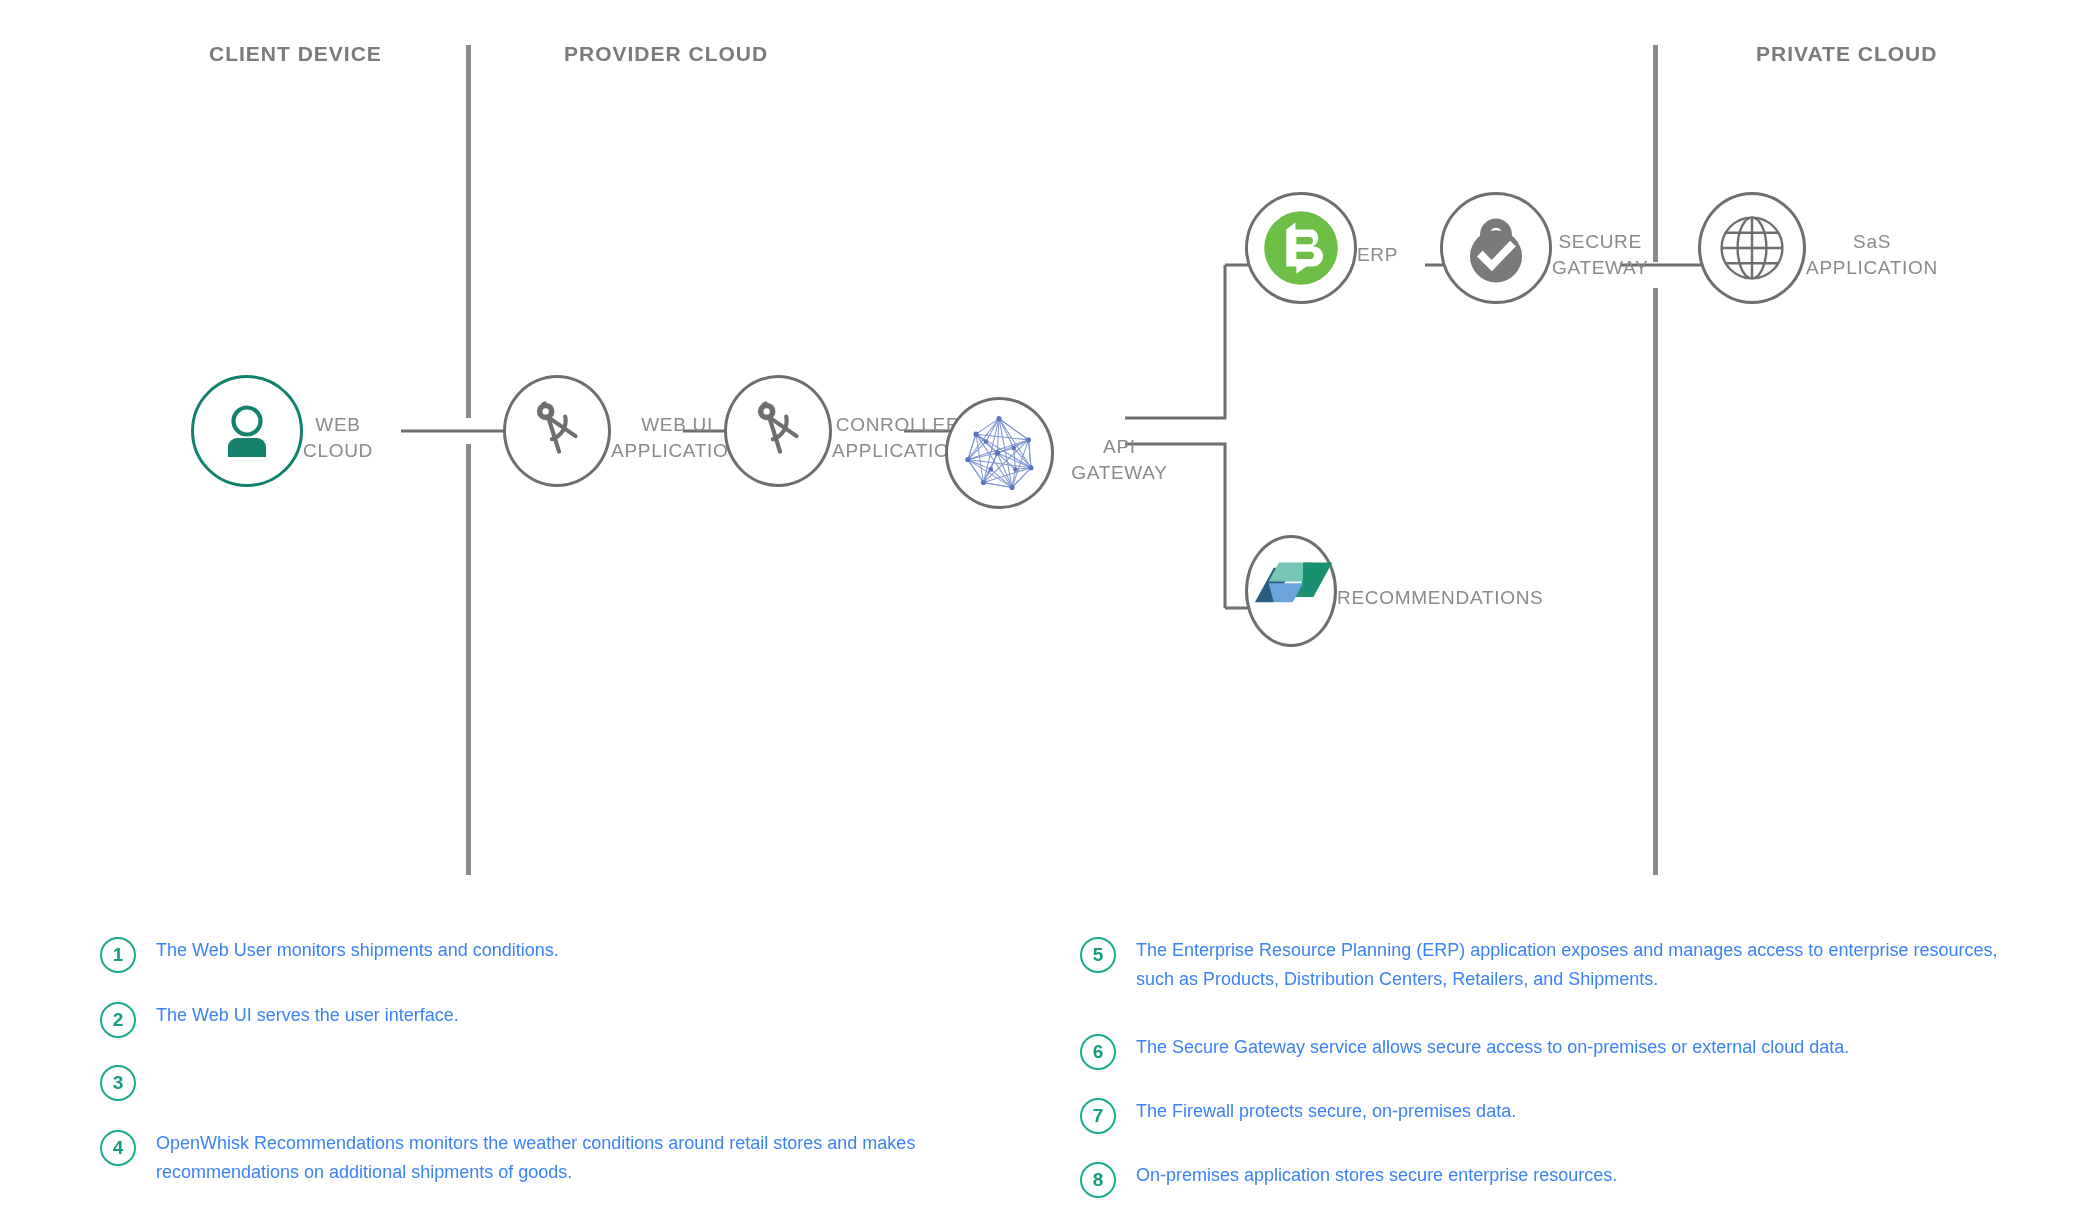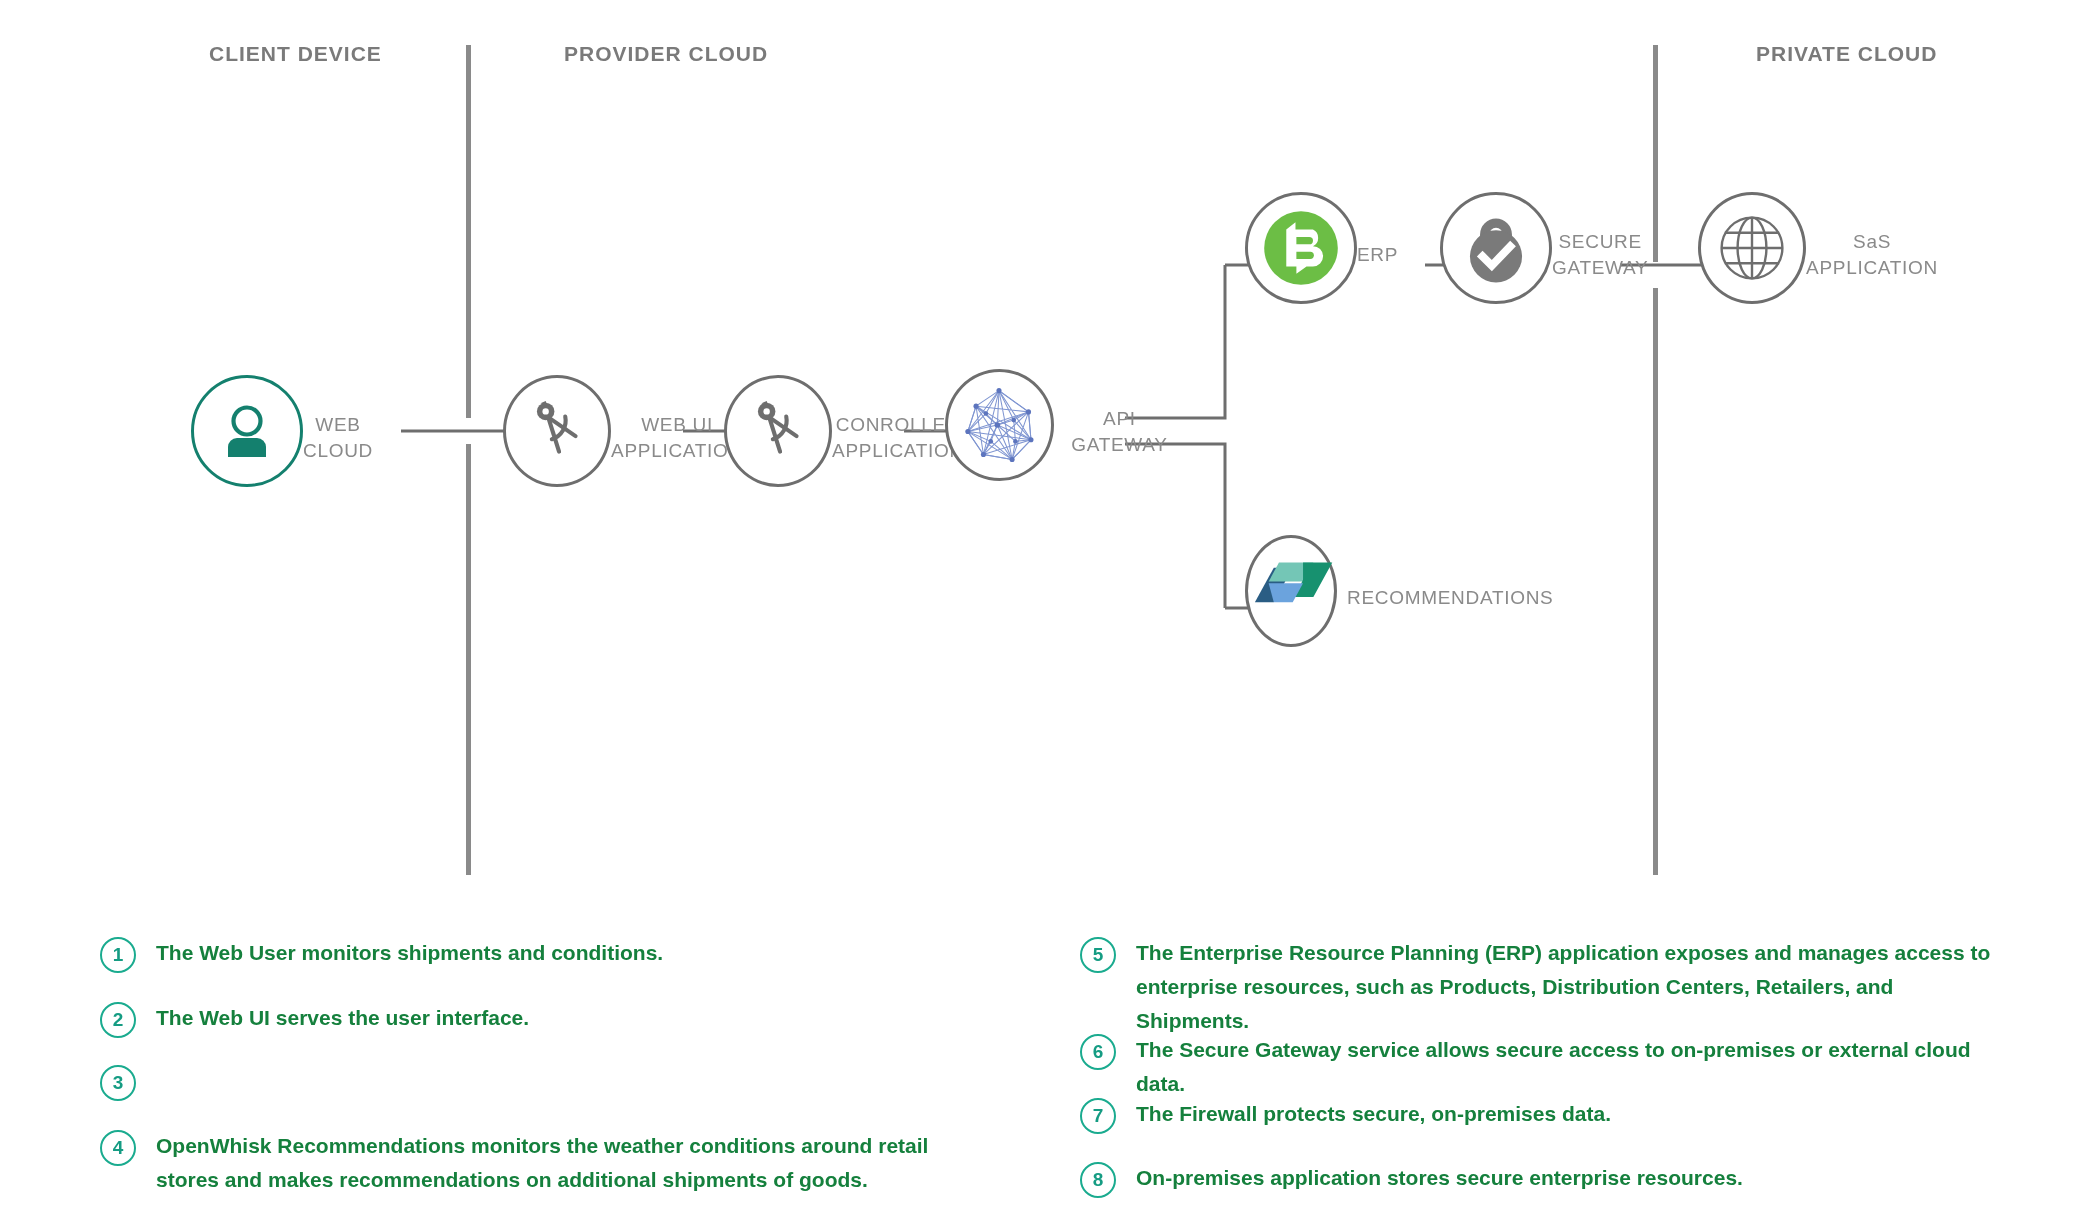--- a/index.html
+++ b/index.html
@@ -89,25 +89,24 @@
     color: #159c83;
     font-size: 19px;
     font-weight: bold;
     display: flex;
     align-items: center;
     justify-content: center;
     box-sizing: border-box;
     margin-top: 1px;
   }
   .legend-text {
-    font-size: 21px;
+    font-size: 18px;
     line-height: 1.62;
-    color: #15803d;
+    color: #3b82f6;
     max-width: 830px;
-    font-weight: bold;
   }
 
   svg { display: block; overflow: visible; }
 </style>
 </head>
 <body>
 
 <div id="canvas">
 
   <div class="zone-title" style="left:188px; top:42px;">CLIENT DEVICE</div>
@@ -182,21 +181,21 @@
         </g>
         <circle cx="21" cy="13" r="8.5" fill="#6e6e6e"></circle>
         <circle cx="21" cy="13" r="3.1" fill="#ffffff"></circle>
         <path d="M16,5 l5,-2 l2,5 z" fill="#6e6e6e"></path>
       </svg>
     </div>
     <div class="node-label">CONROLLER
 APPLICATION</div>
   </div>
 
-  <div class="node" style="left:924px; top:369px;">
+  <div class="node" style="left:924px; top:397px;">
     <div class="node-circle">
       <svg width="82" height="82" viewBox="0 0 100 100">
         <g stroke="#7f95d1" stroke-width="1.25" fill="none">
           <path d="M50,8 L22,27 L12,58 L31,86 L66,92 L89,68 L86,34 Z"></path>
           <path d="M50,8 L12,58 M50,8 L31,86 M50,8 L66,92 M50,8 L89,68
                    M22,27 L86,34 M22,27 L66,92 M22,27 L89,68 M22,27 L31,86
                    M12,58 L86,34 M12,58 L66,92 M12,58 L89,68
                    M31,86 L86,34 M31,86 L89,68
                    M66,92 L86,34
                    M50,8 L86,34 M22,27 L12,58 M12,58 L31,86 M31,86 L66,92 M66,92 L89,68 M89,68 L86,34"></path>
@@ -259,21 +258,21 @@
           <line x1="12" y1="50" x2="88" y2="50"></line>
           <path d="M16,31 h68 M16,69 h68"></path>
           <ellipse cx="50" cy="50" rx="18" ry="38"></ellipse>
         </g>
       </svg>
     </div>
     <div class="node-label">SaS
 APPLICATION</div>
   </div>
 
-  <div class="node" style="left:1224px; top:535px;gap:10px;">
+  <div class="node" style="left:1224px; top:535px;">
     <div class="node-circle">
       <svg width="86" height="78" viewBox="0 0 100 90">
         <path d="M24,12 L46,12 L24,52 L2,52 Z" fill="#2a5d84" transform="translate(6,6)"></path>
         <path d="M30,6 L70,6 L58,28 L18,28 Z" fill="#74c6b6" transform="translate(6,6)"></path>
         <path d="M58,6 L92,6 L70,46 L48,46 L58,26 Z" fill="#17916f" transform="translate(6,6)"></path>
         <path d="M18,30 L58,30 L46,52 L24,52 Z" fill="#6ba3dd" transform="translate(6,6)"></path>
       </svg>
     </div>
     <div class="node-label">RECOMMENDATIONS</div>
   </div>

